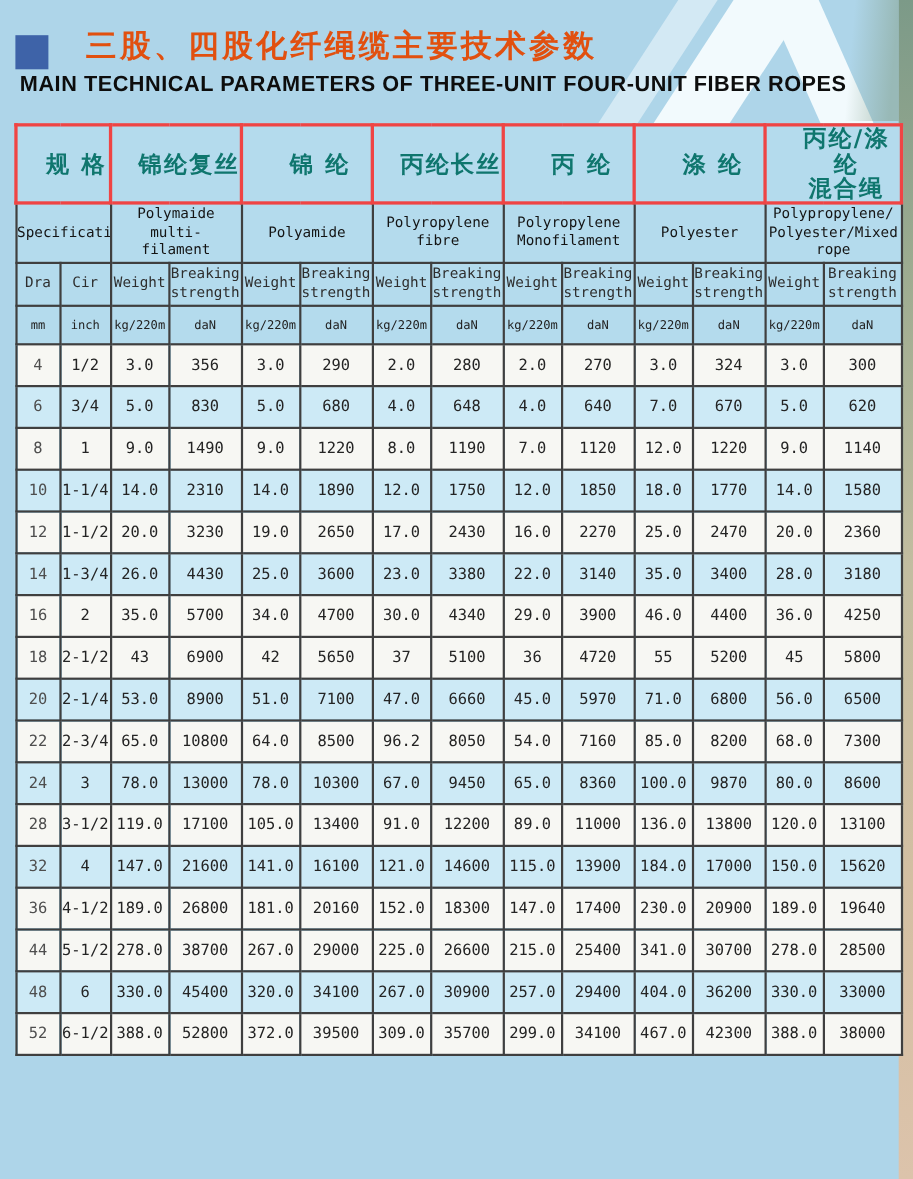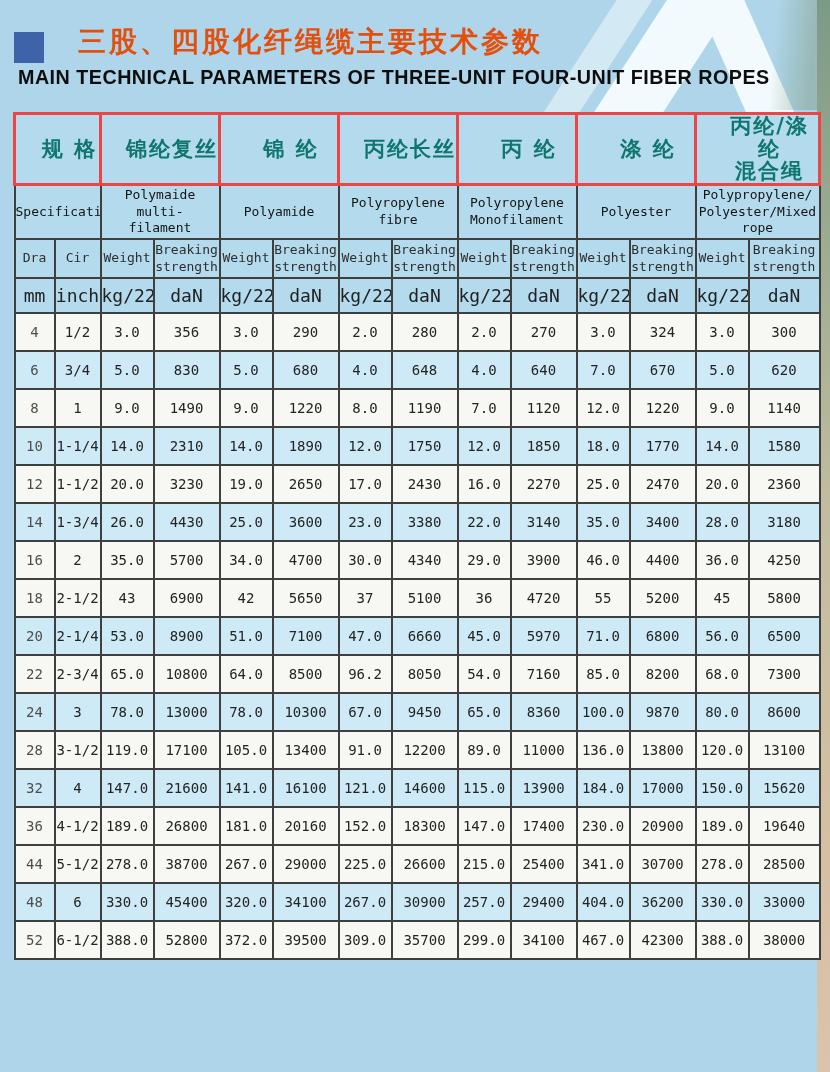--- a/index.html
+++ b/index.html
@@ -50,21 +50,21 @@
   .grp-en{
     font-size:13px;font-weight:normal;height:52px;line-height:1.3;
     white-space:pre-line;font-family:"DejaVu Sans Mono",monospace;color:#141414;
   }
   .h-cn{font-size:19px;font-weight:bold;height:42px;letter-spacing:2px;color:#101010;}
   .h-cn.small{font-size:17px;line-height:1.1;white-space:pre-line;letter-spacing:1px;}
   .h-en{
     font-size:13px;font-weight:normal;height:37px;white-space:pre-line;line-height:1.25;
     font-family:"DejaVu Sans Mono",monospace;color:#2e2e2e;
   }
-  .h-unit{font-size:18px;font-weight:normal;height:33px;font-family:"DejaVu Sans Mono",monospace;color:#222;}
+  .h-unit{font-size:11px;font-weight:normal;height:33px;font-family:"DejaVu Sans Mono",monospace;color:#222;}
   tbody td{
     height:36px;font-size:14px;font-family:"DejaVu Sans Mono",monospace;
     color:#242424;background:#f7f7f3;
   }
   tbody tr.shaded td{background:#cdeaf6;}
   tbody td:first-child{color:#4e4e4e;}
 </style>
 </head>
 <body>
 

